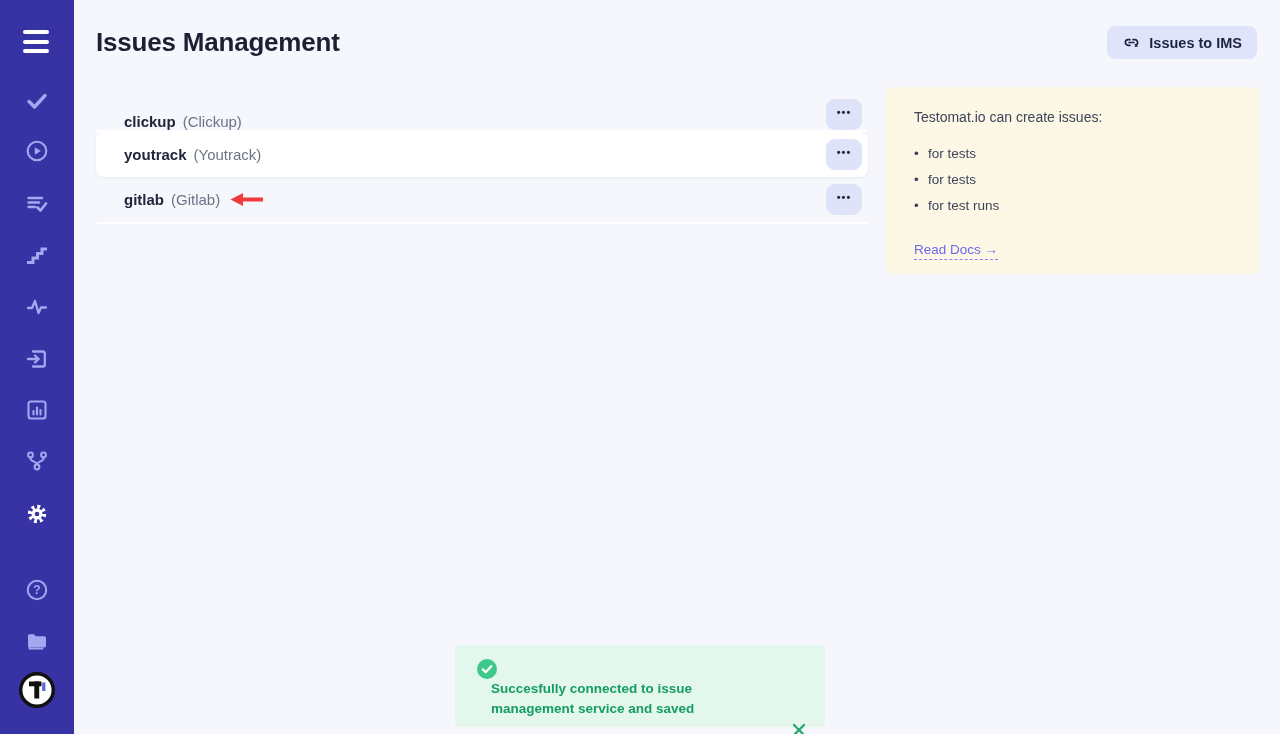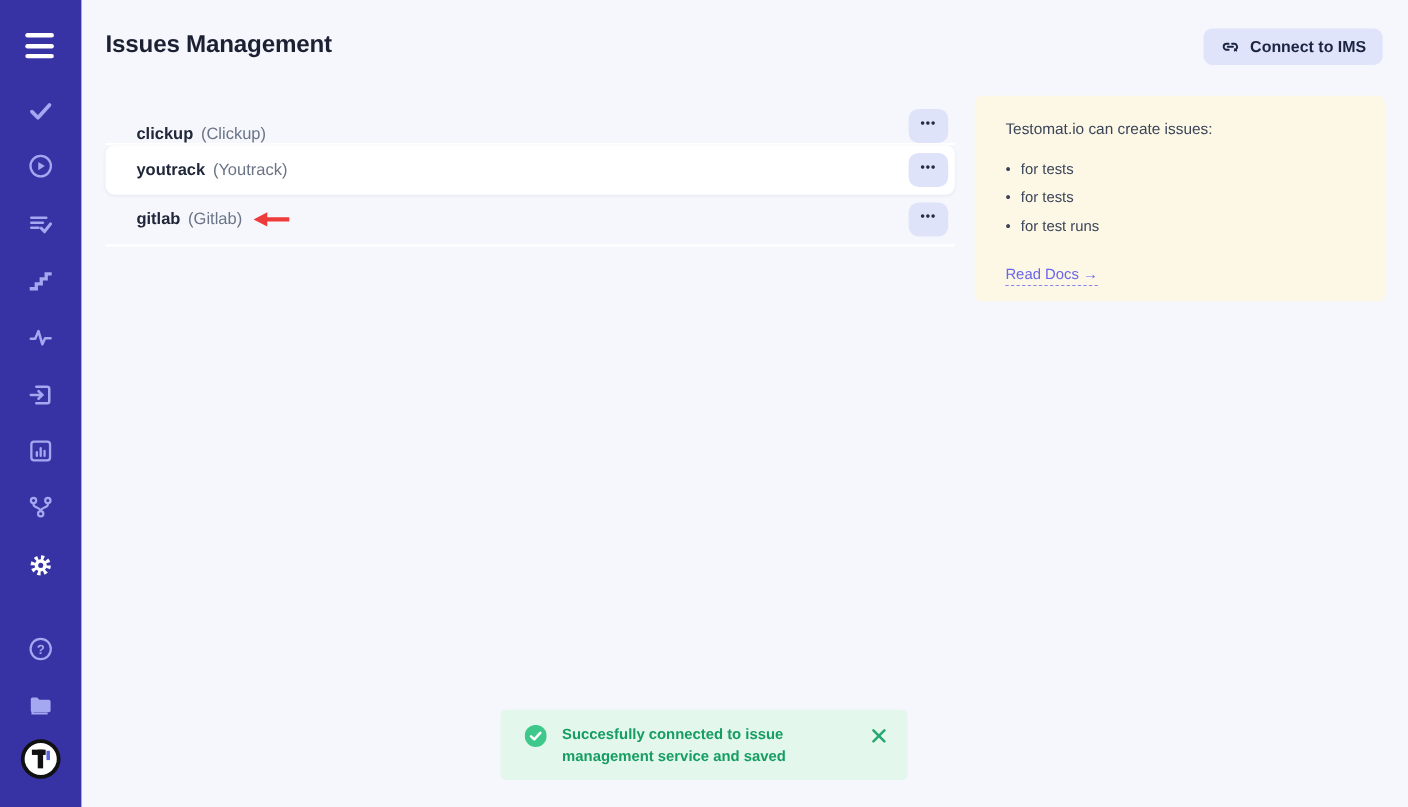--- a/index.html
+++ b/index.html
@@ -10,21 +10,21 @@
   
   .sidebar { position:absolute; left:0; top:0; width:74px; height:734px; background:#3733a4; }
   .nav-i { position:absolute; left:25px; width:24px; height:24px; display:flex; align-items:center;
            justify-content:center; background:none; border:none; cursor:pointer; padding:0; }
   .nav-i svg { display:block; }
   .hamburger { flex-direction:column; justify-content:space-between; height:23px; left:24px; }
   .hamburger .bar { display:block; width:26px; height:4px; background:#ffffff; border-radius:2px; }
   .logo-btn { left:18px; width:38px; height:38px; }
 
   
-  .page-title { position:absolute; left:96px; top:27px; font-size:22px; font-weight:700;
+  .page-title { position:absolute; left:96px; top:27px; font-size:26px; font-weight:700;
                 color:#1b2133; letter-spacing:-0.2px; }
   .connect-btn { position:absolute; right:23px; top:26px; height:33px; display:flex; align-items:center;
                  gap:8px; padding:0 15px; background:#dfe4fb; border:none; border-radius:8px;
                  font-family:inherit; font-size:14.5px; font-weight:700; color:#1b2440; cursor:pointer; }
 
   
   .ims-list { position:absolute; left:96px; top:86px; width:772px; }
   .row { position:absolute; left:0; width:772px; height:44px; display:flex; align-items:center;
          padding:0 6px 0 28px; cursor:pointer; border-radius:8px; }
   .row-1 { top:0;align-items:flex-end; }
@@ -46,22 +46,22 @@
                 background:#fcf8e5; border-radius:6px; padding:21px 28px; }
   .info-title { font-size:14px; font-weight:500; color:#3b4459; line-height:19px; }
   .info-list { list-style:none; margin-top:20px; }
   .info-list li { position:relative; font-size:13.5px; color:#3b4459; height:14px; line-height:14px;
                   margin-bottom:12px; padding-left:14px; }
   .info-list li::before { content:"•"; position:absolute; left:0; top:0; color:#3b4459; }
   .docs-link { display:inline-block; margin-top:17px; font-size:13.5px; color:#6b65ea;
                text-decoration:none; border-bottom:1px dashed #8a85ee; padding-bottom:2px; cursor:pointer; }
 
   
-  .toast { position:absolute; left:455px; top:645px; width:370px; height:64px; background:#e3f7ec;
-           border-radius:5px; display:flex; align-items:flex-start; padding:13px 16px 0 22px; }
+  .toast { position:absolute; left:455px; top:645px; width:370px; height:82px; background:#e3f7ec;
+           border-radius:5px; display:flex; align-items:flex-start; padding:13px 16px 0 22px;flex-direction:column; }
   .toast-check { width:20px; height:20px; flex:0 0 auto; margin-top:1px; }
   .toast-msg { flex:1; margin-left:14px; font-size:13.5px; font-weight:700; color:#169d62;
                line-height:20px; max-width:262px; }
   .toast-close { margin-left:auto; background:none; border:none; cursor:pointer; padding:3px; margin-top:1px; }
 </style>
 </head>
 <body>
 
 <div class="app">
 
@@ -166,21 +166,21 @@
 
   <h1 class="page-title">Issues Management</h1>
 
   <button class="connect-btn">
     <svg width="19" height="19" viewBox="0 0 24 24" fill="none" stroke="#1b2440" stroke-width="2.2" stroke-linecap="round">
         <path d="M10 8.5H7.8a3.5 3.5 0 0 0 0 7H10"></path>
         <path d="M14 8.5h2.2a3.5 3.5 0 0 1 2.6 5.9"></path>
         <line x1="9" y1="12" x2="15" y2="12"></line>
         <path d="M16.8 14.5l2.2 2.2m0-2.2l-2.2 2.2" stroke-width="1.6"></path>
       </svg>
-    <span>Connect to IMS</span>
+    <span>Issues to IMS</span>
   </button>
 
   <section class="ims-list">
 
     <div class="row row-1">
       <span class="row-name">clickup</span>
       <span class="row-vendor">(Clickup)</span>
       <button class="dots-btn">
         <span>•••</span>
       </button>

